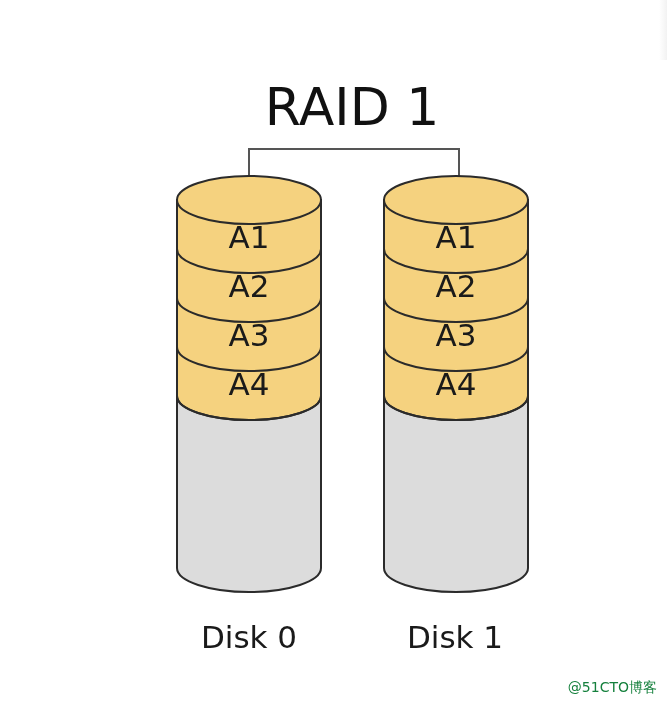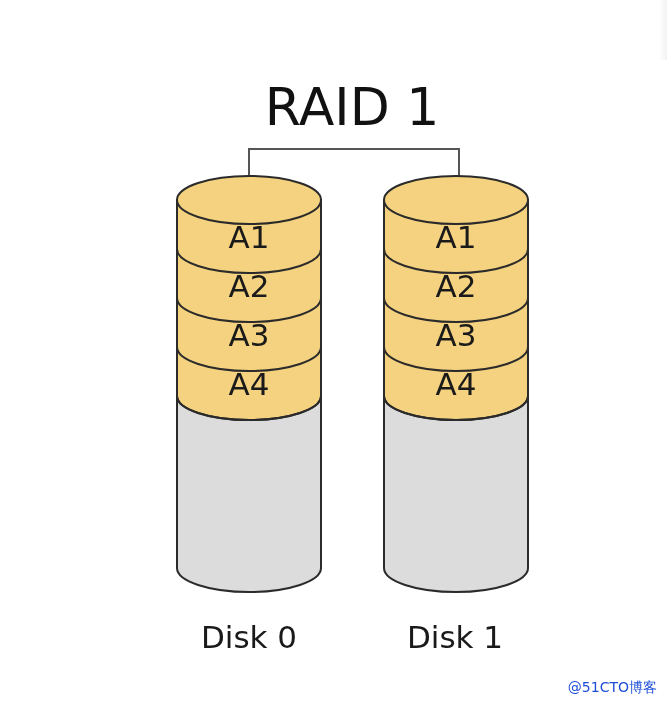--- a/index.html
+++ b/index.html
@@ -1,21 +1,21 @@
 <!DOCTYPE html>
 <html><head>
 <meta charset="utf-8">
 <style>
   html, body { margin: 0; padding: 0; background: #ffffff; }
   body { width: 667px; height: 705px; position: relative; overflow: hidden; font-family: "DejaVu Sans", sans-serif; }
   #diagram { position: absolute; left: 0; top: 0; }
   .title { font-family: "DejaVu Sans", sans-serif; font-size: 52px; fill: #111111; }
   .block-label { font-family: "DejaVu Sans", sans-serif; font-size: 31px; fill: #1a1a1a; }
   .disk-label { font-family: "DejaVu Sans", sans-serif; font-size: 31px; fill: #1a1a1a; }
-  .watermark { position: absolute; right: 10px; bottom: 8px; font-family: "DejaVu Sans", sans-serif; font-size: 14px; color: #1d4ed8; }
+  .watermark { position: absolute; right: 10px; bottom: 8px; font-family: "DejaVu Sans", sans-serif; font-size: 14px; color: #15803d; }
   .edge-shadow { position: absolute; right: 0; top: 0; width: 8px; height: 60px; background: linear-gradient(to right, #ffffff, #f2f2f2); }
 </style>
 </head>
 <body>
 
 <svg id="diagram" width="667" height="705" viewBox="0 0 667 705" xmlns="http://www.w3.org/2000/svg">
   <text class="title" x="352" y="125" text-anchor="middle">RAID 1</text>
   <polyline id="connector" fill="none" stroke-width="2" stroke="#555555" points="249,197 249,149 459,149 459,197"></polyline>
   <g id="disk-0">
       <path d="M177,200 L177,568 A72,24 0 0 0 321,568 L321,200 Z" fill="#dcdcdc" stroke="#2b2b2b" stroke-width="2"></path>

